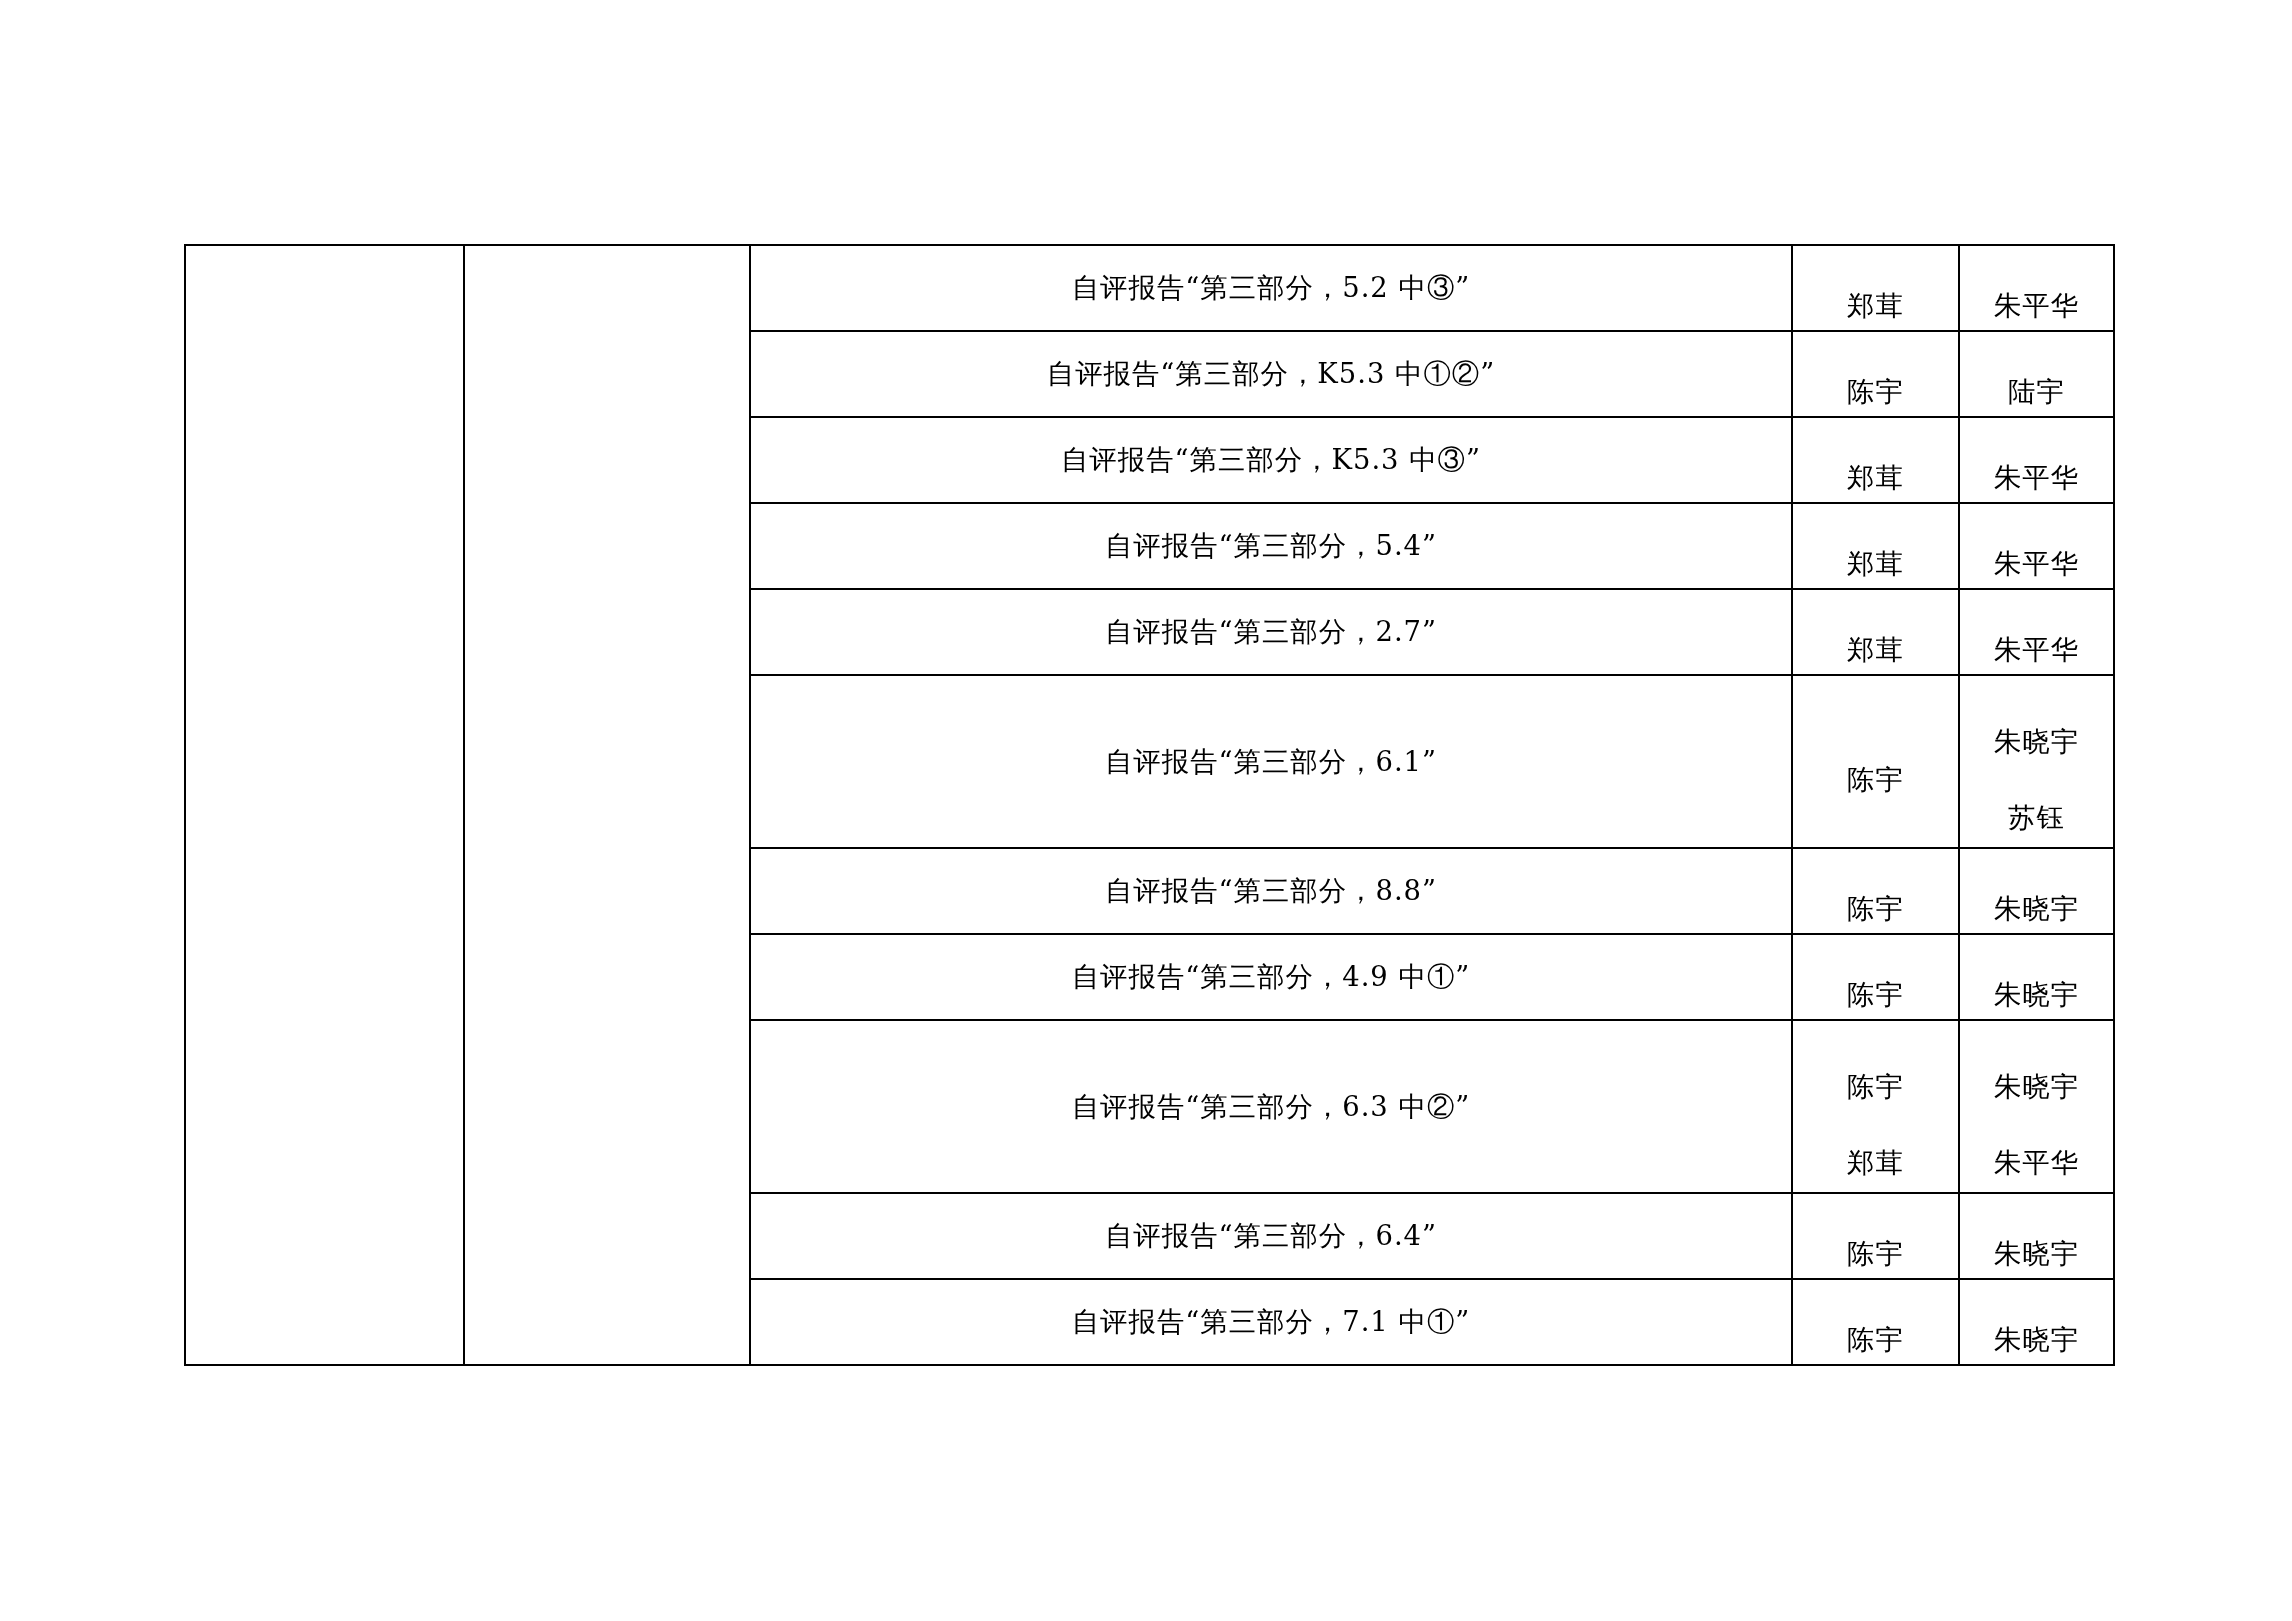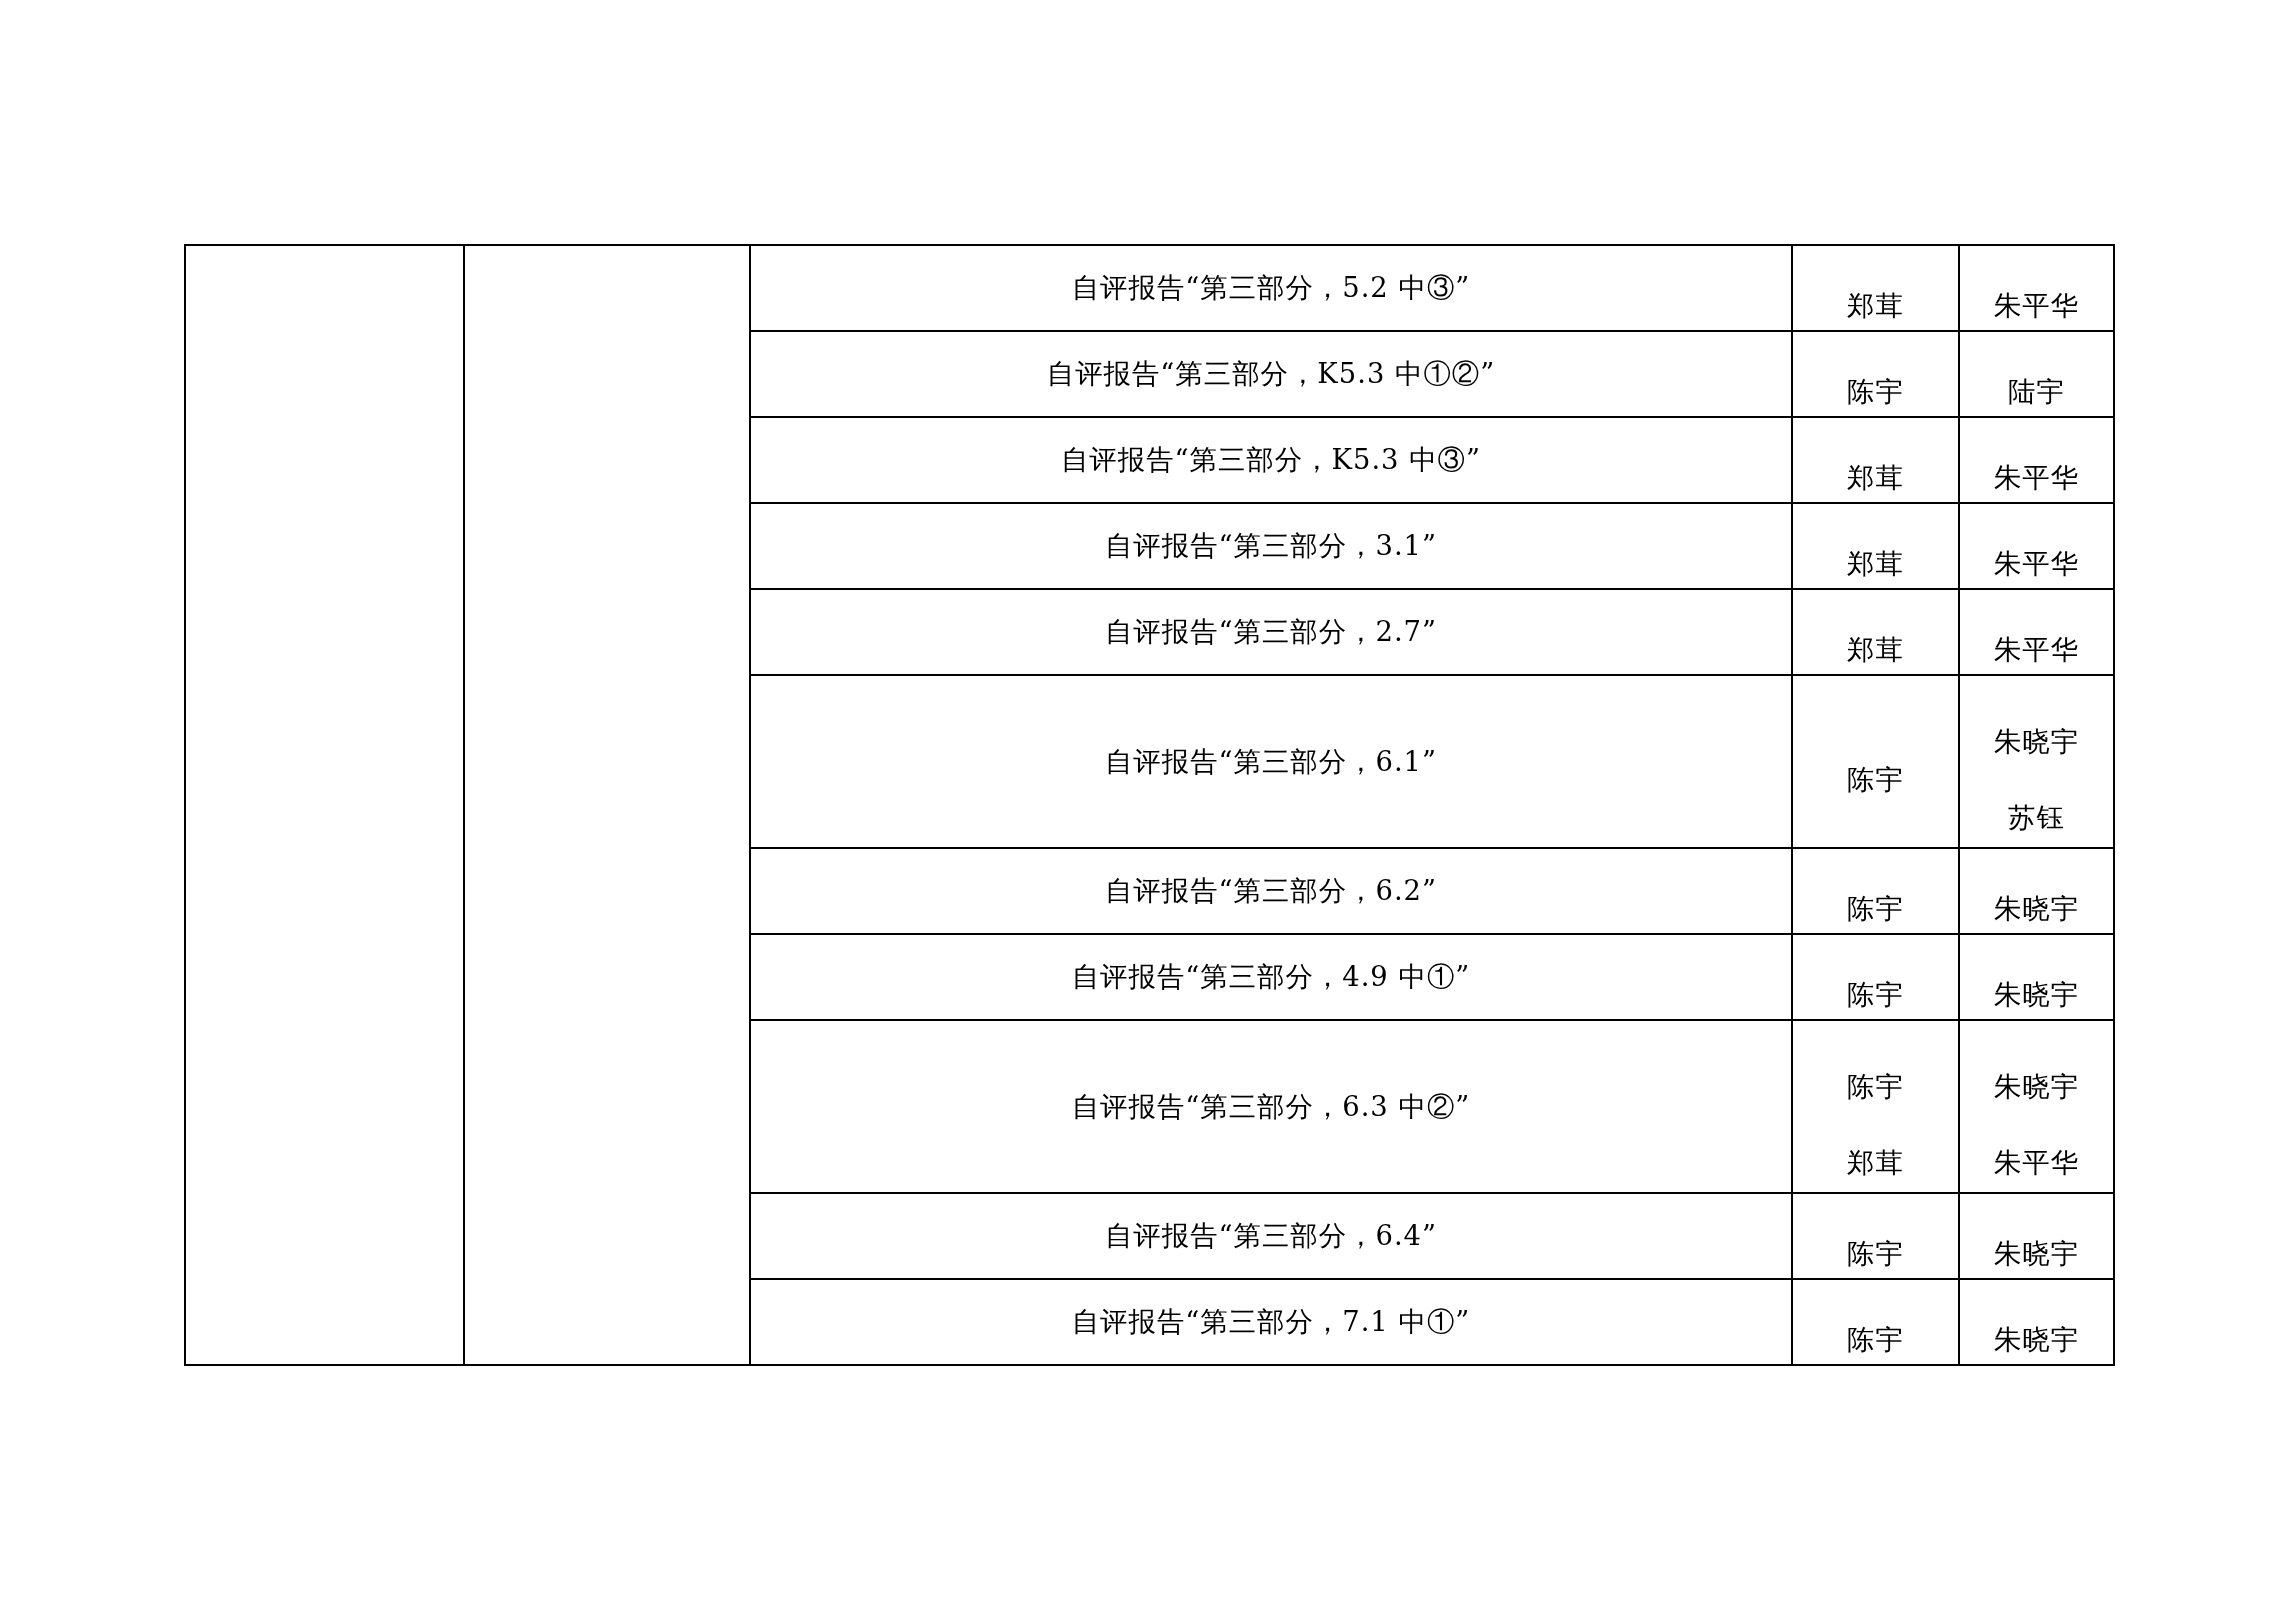--- a/index.html
+++ b/index.html
@@ -103,21 +103,21 @@
           <tr class="row-h1">
             <td class="item">自评报告“第三部分，K5.3 中③”</td>
             <td class="name">
               <span class="stack-line">郑茸</span>
             </td>
             <td class="name">
               <span class="stack-line">朱平华</span>
             </td>
           </tr>
           <tr class="row-h1">
-            <td class="item">自评报告“第三部分，3.1”</td>
+            <td class="item">自评报告“第三部分，5.4”</td>
             <td class="name">
               <span class="stack-line">郑茸</span>
             </td>
             <td class="name">
               <span class="stack-line">朱平华</span>
             </td>
           </tr>
           <tr class="row-h1">
             <td class="item">自评报告“第三部分，2.7”</td>
             <td class="name">
@@ -131,21 +131,21 @@
             <td class="item">自评报告“第三部分，6.1”</td>
             <td class="name">
               <span class="stack-line">陈宇</span>
             </td>
             <td class="name">
               <span class="stack-line">朱晓宇</span>
               <span class="stack-line">苏钰</span>
             </td>
           </tr>
           <tr class="row-h1">
-            <td class="item">自评报告“第三部分，6.2”</td>
+            <td class="item">自评报告“第三部分，8.8”</td>
             <td class="name">
               <span class="stack-line">陈宇</span>
             </td>
             <td class="name">
               <span class="stack-line">朱晓宇</span>
             </td>
           </tr>
           <tr class="row-h1">
             <td class="item">自评报告“第三部分，4.9 中①”</td>
             <td class="name">

